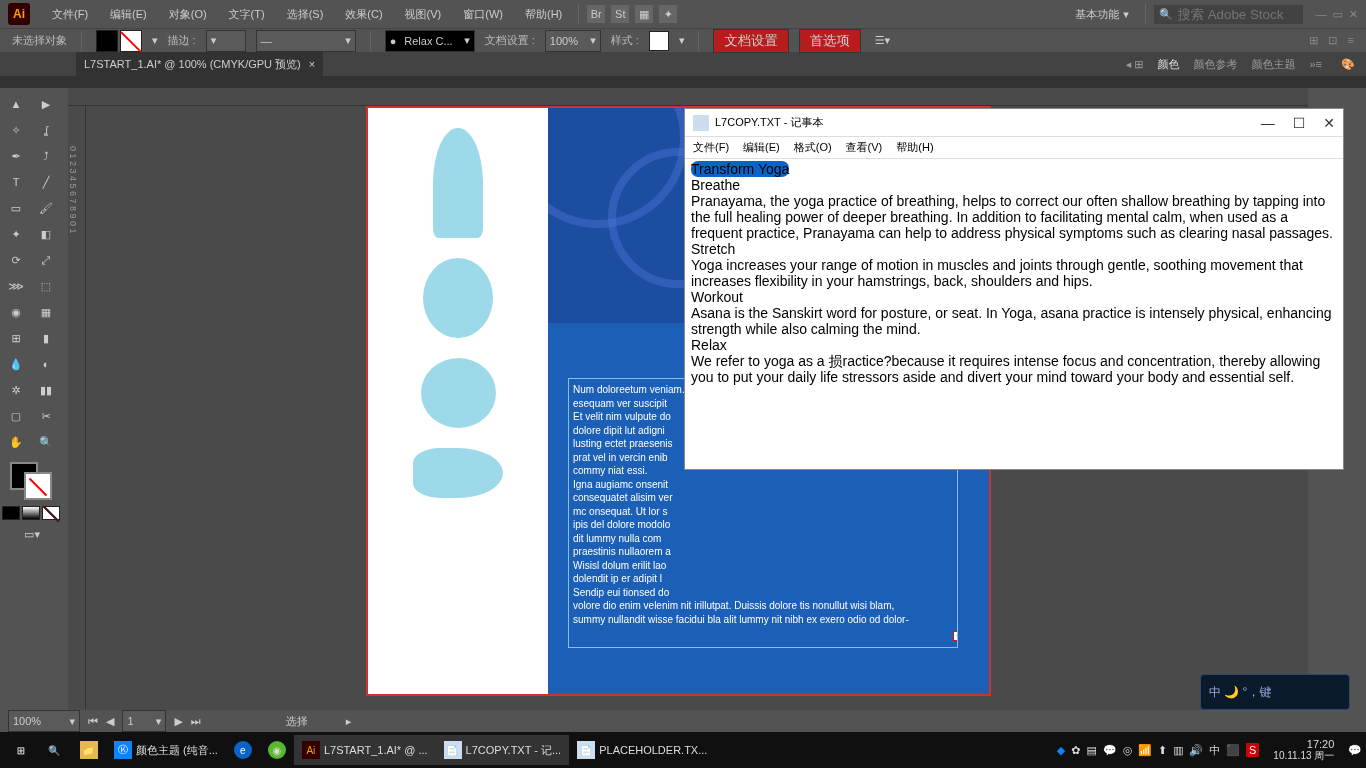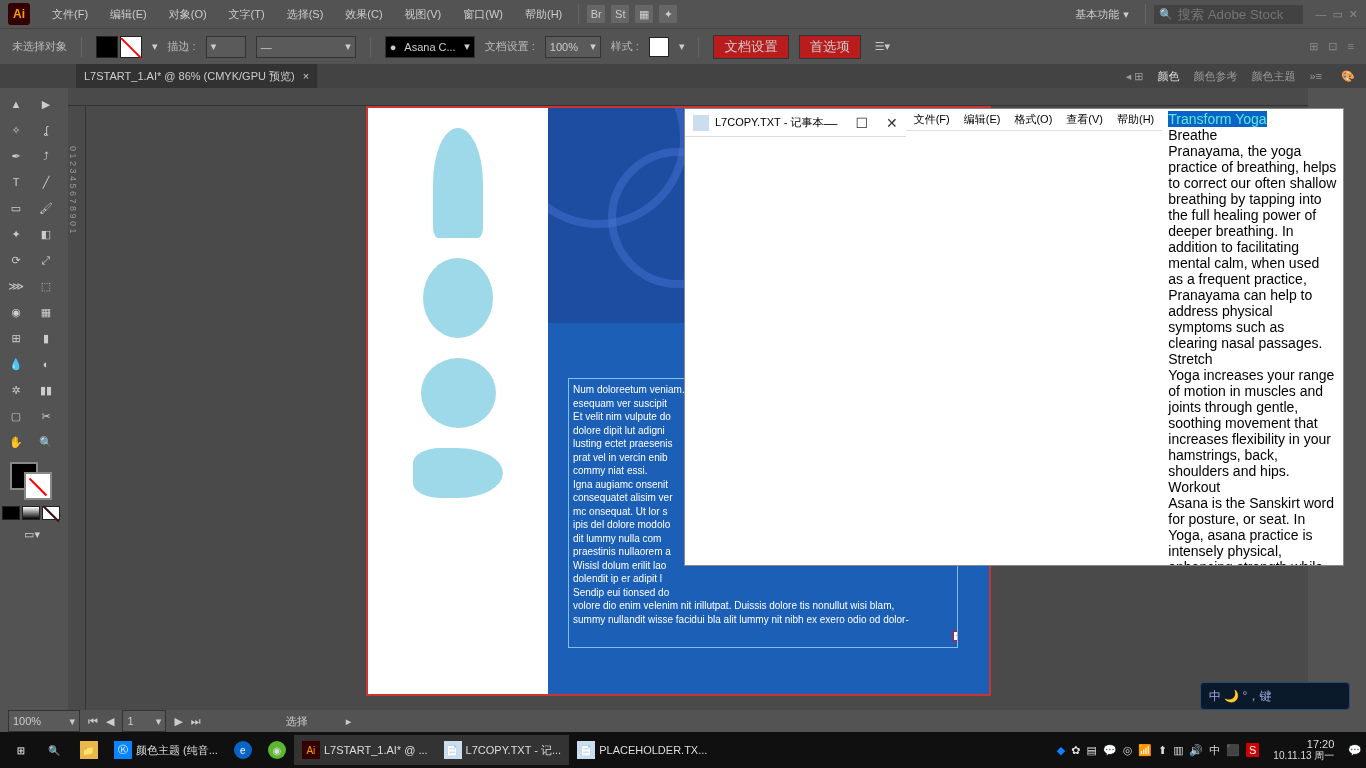--- a/index.html
+++ b/index.html
@@ -6,21 +6,21 @@
 body { background:#323232; width:1366px; height:768px; overflow:hidden; position:relative; color:#ccc; font-size:11px; }
 .menubar { height:28px; background:#535353; display:flex; align-items:center; padding:0 8px; gap:2px; position:relative; }
 .ai-logo { width:22px; height:22px; background:#330000; color:#ff9a00; font-weight:bold; display:flex; align-items:center; justify-content:center; border-radius:3px; font-size:12px; margin-right:10px; }
 .menu-item { padding:3px 10px; color:#ccc; cursor:pointer; }
 .sep { width:1px; height:20px; background:#666; margin:0 4px; }
 .tr-icon { width:18px; height:18px; background:#666; display:inline-flex; align-items:center; justify-content:center; margin:0 2px; }
 .top-right { margin-left:auto; display:flex; align-items:center; gap:4px; }
 .workspace-dd { display:flex; align-items:center; gap:4px; padding:2px 8px; }
 .search-stock { display:flex; align-items:center; gap:4px; padding:2px 6px; background:#424242; }
 .win-btns { display:flex; align-items:center; gap:6px; margin-left:8px; color:#888; }
-.controlbar { height:36px; background:#535353; display:flex; align-items:center; padding:0 12px; gap:10px; border-top:1px solid #444; }
+.controlbar { height:24px; background:#535353; display:flex; align-items:center; padding:0 12px; gap:10px; border-top:1px solid #444; }
 .ctl-label { color:#bbb; }
 .swatch-pair { display:flex; gap:2px; }
 .swatch { width:22px; height:22px; border:1px solid #222; }
 .dd { display:flex; align-items:center; height:22px; background:#5a5a5a; border:1px solid #333; padding:0 4px; gap:4px; }
 .btn-gray { background:#b91c1c; border:1px solid #333; padding:2px 10px; color:#ccc; }
 .tabbar { height:24px; background:#434343; display:flex; align-items:center; padding-left:76px; }
 .doctab { background:#323232; padding:4px 8px; color:#ccc; display:flex; align-items:center; gap:8px; height:24px; }
 .main { position:absolute; top:88px; left:0; right:0; bottom:36px; display:flex; }
 .toolbox { width:68px; background:#535353; display:flex; flex-wrap:wrap; align-content:flex-start; padding:4px 2px; gap:2px; }
 .tool { width:28px; height:24px; display:flex; align-items:center; justify-content:center; color:#ccc; cursor:pointer; }
@@ -44,28 +44,28 @@
 .right-panels { width:58px; background:#535353; }
 .panel-tabs { background:#434343; height:24px; display:flex; align-items:center; padding:0 8px; gap:14px; color:#999; }
 .panel-tabs span.active { color:#ddd; }
 .statusbar { position:absolute; bottom:36px; left:0; right:0; height:22px; background:#535353; display:flex; align-items:center; padding:0 8px; gap:8px; }
 .taskbar { position:absolute; bottom:0; left:0; right:0; height:36px; background:#101010; display:flex; align-items:center; padding:0 4px; }
 .task-btn { height:30px; padding:0 8px; display:flex; align-items:center; gap:4px; color:#ddd; font-size:11px; cursor:pointer; }
 .task-btn.active { background:#333; }
 .ticon { width:18px; height:18px; background:#444; display:inline-flex; align-items:center; justify-content:center; font-size:10px; }
 .tray { margin-left:auto; display:flex; align-items:center; gap:6px; color:#ddd; }
 .clock { text-align:right; padding:0 8px; line-height:12px; }
-.notepad { position:absolute; left:684px; top:108px; width:660px; height:458px; background:#fff; border:1px solid #888; display:flex; flex-direction:row; color:#000; }
+.notepad { position:absolute; left:684px; top:108px; width:660px; height:362px; background:#fff; border:1px solid #888; display:flex; flex-direction:column; color:#000; }
 .np-title { height:28px; background:#fff; display:flex; align-items:center; padding:0 8px; border-bottom:1px solid #ddd; }
 .np-title .icon { width:16px; height:16px; background:#cde; margin-right:6px; }
 .np-title .wbtns { margin-left:auto; display:flex; gap:18px; color:#333; font-size:14px; }
 .np-menu { height:22px; display:flex; align-items:center; padding:0 8px; gap:14px; color:#000; border-bottom:1px solid #ddd; }
 .np-body { flex:1; padding:2px 6px; font-family:"NSimSun","SimSun",monospace; font-size:14px; line-height:16px; white-space:pre-wrap; overflow:auto; color:#000; }
-.np-sel { background:#0a64c8; color:#5eead4; }
-.ime-float { position:absolute; right:16px; bottom:58px; width:150px; height:28px; background:#0a1a2a; border:1px solid #2a4a6a; color:#9ad; font-size:12px; display:flex; align-items:center; padding:0 8px; border-radius:4px; gap:4px; }
+.np-sel { background:#0a64c8; color:#000000;border-radius:7px; }
+.ime-float { position:absolute; right:16px; bottom:58px; width:150px; height:36px; background:#0a1a2a; border:1px solid #2a4a6a; color:#9ad; font-size:12px; display:flex; align-items:center; padding:0 8px; border-radius:4px; gap:4px; }
 </style>
 </head>
 <body>
 
 <div class="menubar">
   <div class="ai-logo">Ai</div>
   <div class="menu-item">文件(F)</div>
   <div class="menu-item">编辑(E)</div>
   <div class="menu-item">对象(O)</div>
   <div class="menu-item">文字(T)</div>
@@ -106,21 +106,21 @@
         <div style="position:absolute;width:140%;height:2px;background:red;top:50%;left:-20%;transform:rotate(45deg)"></div>
       </div>
   </div>
   <span>▾</span>
   <span class="ctl-label">描边 :</span>
   <div class="dd" style="width:40px">
       <span>▾</span>
     </div>
   <div class="dd" style="width:100px">—<span style="margin-left:auto">▾</span></div>
   <div class="sep"></div>
-  <div class="dd" style="width:90px;background:#000">●<span style="color:#ccc;margin-left:4px">Asana C...</span><span style="margin-left:auto">▾</span></div>
+  <div class="dd" style="width:90px;background:#000">●<span style="color:#ccc;margin-left:4px">Relax C...</span><span style="margin-left:auto">▾</span></div>
   <span class="ctl-label">文档设置 :</span>
   <div class="dd" style="width:56px">
       <span>100%</span>
       <span style="margin-left:auto">▾</span>
     </div>
   <span class="ctl-label">样式 :</span>
   <div class="swatch" style="background:#fff;width:20px;height:20px"></div>
     <span>▾</span>
   <div class="sep"></div>
   <button class="btn-gray">文档设置</button>
@@ -128,21 +128,21 @@
   <span style="margin-left:4px">☰▾</span>
   <div style="margin-left:auto;display:flex;gap:10px;color:#888">
     <span>⊞</span>
     <span>⊡</span>
     <span>≡</span>
   </div>
 </div>
 
 <div class="tabbar">
   <div class="doctab">
-    <span>L7START_1.AI* @ 86% (CMYK/GPU 预览)</span>
+    <span>L7START_1.AI* @ 100% (CMYK/GPU 预览)</span>
     <span>×</span>
   </div>
   <div style="margin-left:auto;display:flex;align-items:center">
     <div class="panel-tabs" style="background:transparent">
       <span>◂ ⊞</span>
       <span class="active">颜色</span>
       <span>颜色参考</span>
       <span>颜色主题</span>
       <span>»≡</span>
     </div>

